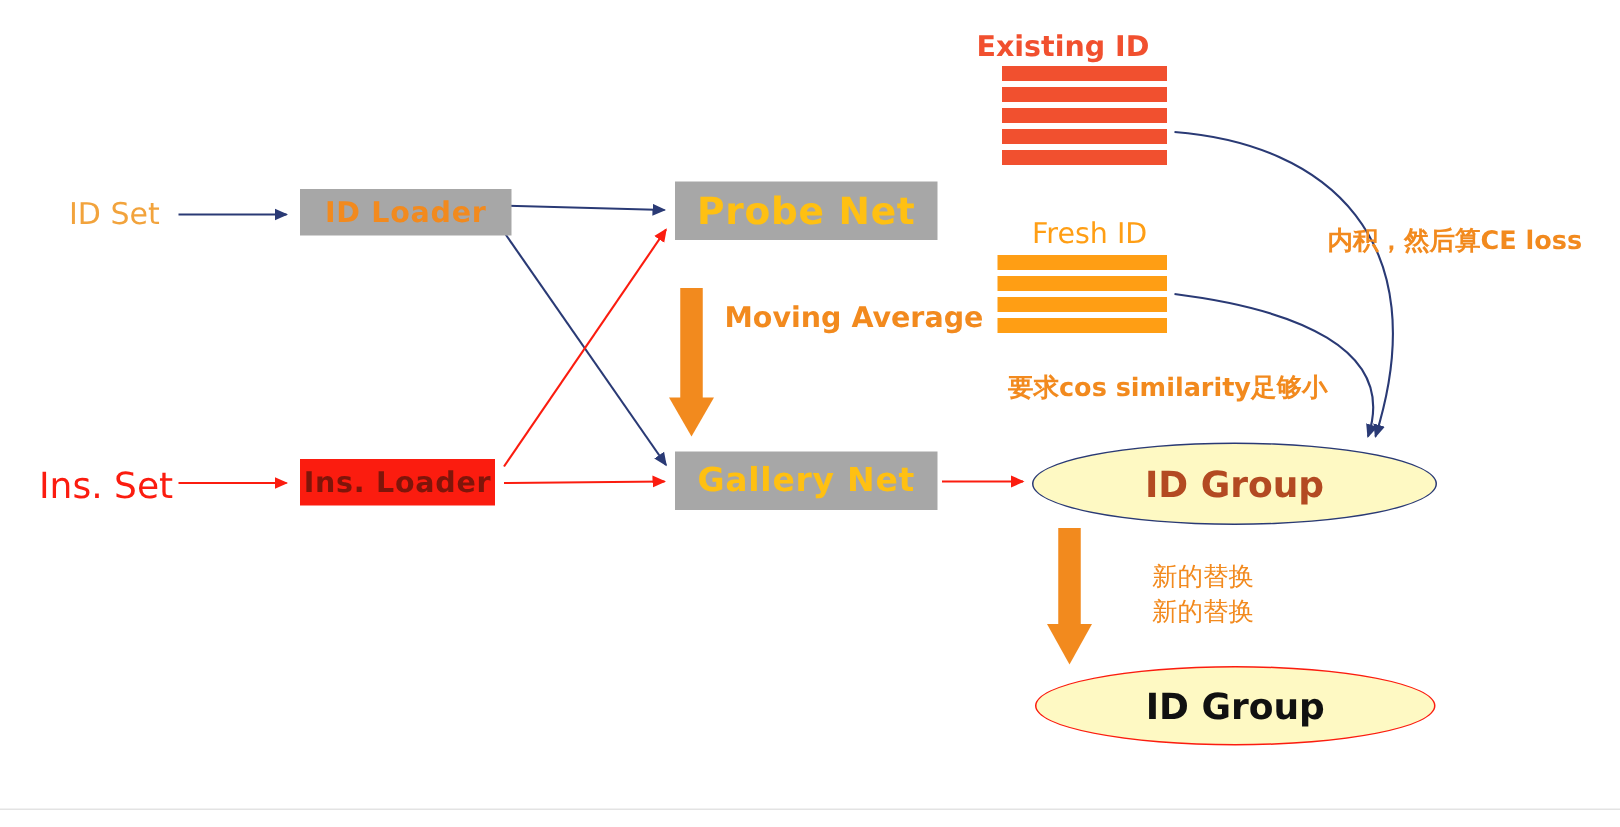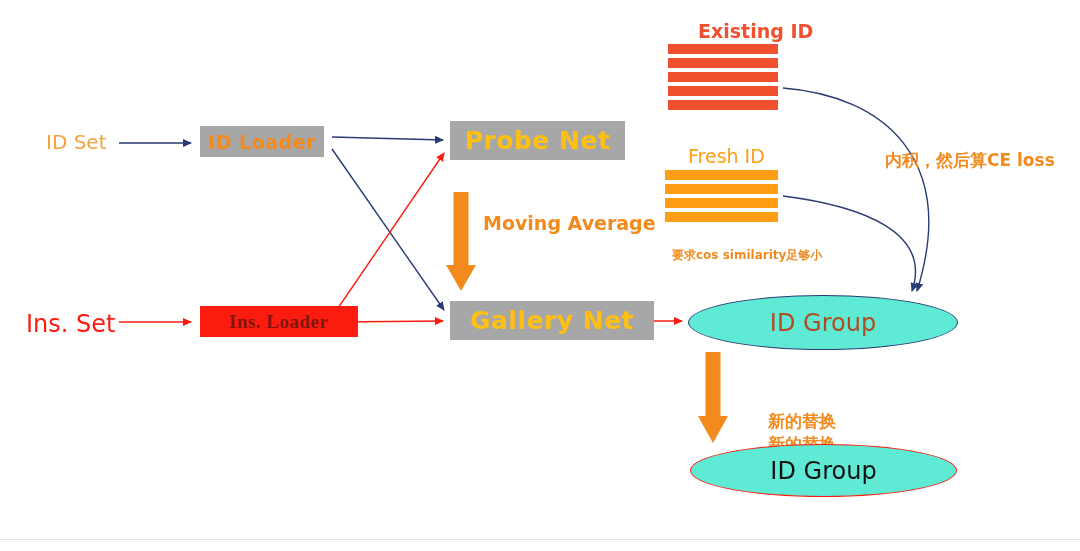--- a/index.html
+++ b/index.html
@@ -8,53 +8,53 @@
   .canvas { position:relative; width:1080px; height:551px; background:#ffffff; overflow:hidden; }
   .layer { position:absolute; left:0; top:0; pointer-events:none; }
 
   .txt { position:absolute; white-space:nowrap; }
   .box { position:absolute; display:flex; align-items:center; justify-content:center;
          font-weight:bold; letter-spacing:0.5px; }
 
   .id-set   { left:46px;  top:130px; font-size:20px; color:var(--gold,#F2A33C); }
   .ins-set  { left:26px;  top:310px; font-size:24px; color:var(--red,#FB1C0F); }
 
-  .id-loader   { left:200px; top:126px; width:124px; height:31px; background:var(--box_gray,#A7A7A7);
+  .id-loader   { left:200px; top:126px; width:141px; height:31px; background:var(--box_gray,#A7A7A7);
                  color:var(--orange,#F28A1E); font-size:19px; }
-  .ins-loader  { left:200px; top:306px; width:158px; height:31px; background:var(--red,#FB1C0F);
-                 color:var(--dark_red,#7E150A); font-size:19px;font-family:Liberation Serif, serif; }
+  .ins-loader  { left:200px; top:306px; width:130px; height:31px; background:var(--red,#FB1C0F);
+                 color:var(--dark_red,#7E150A); font-size:19px; }
   .probe-net   { left:450px; top:121px; width:175px; height:39px; background:var(--box_gray,#A7A7A7);
                  color:var(--box_text_gold,#FFC012); font-size:25px; }
-  .gallery-net { left:450px; top:301px; width:204px; height:39px; background:var(--box_gray,#A7A7A7);
-                 color:var(--box_text_gold,#FFC012); font-size:25px; }
+  .gallery-net { left:450px; top:301px; width:175px; height:39px; background:var(--box_gray,#A7A7A7);
+                 color:var(--box_text_gold,#FFC012); font-size:22px; }
 
-  .moving-average { left:483px; top:212px; font-size:19px; font-weight:bold; color:var(--orange,#F28A1E); }
+  .moving-average { left:483px; top:201px; font-size:19px; font-weight:bold; color:var(--orange,#F28A1E); }
 
-  .existing-id-title { left:698px; top:20px;  font-size:19px; font-weight:bold; color:var(--vermillion,#F1502F); }
+  .existing-id-title { left:651px; top:20px;  font-size:19px; font-weight:bold; color:var(--vermillion,#F1502F); }
   .fresh-id-title    { left:688px; top:145px; font-size:19px; font-weight:normal; color:var(--bar_orange,#FF9E14); }
 
   .stack { position:absolute; display:flex; flex-direction:column; }
   .stack .bar { height:10px; }
   .stack.existing { left:668px; top:44px;  width:110px; gap:4px; }
   .stack.existing .bar { background:var(--vermillion,#F1502F); }
   .stack.fresh    { left:665px; top:170px; width:113px; gap:4px; }
   .stack.fresh .bar { background:var(--bar_orange,#FF9E14); }
 
   .inner-product { left:885px; top:149px; font-size:17px; font-weight:bold; color:var(--orange,#F28A1E); }
-  .cos-sim       { left:672px; top:247px; font-size:12px; font-weight:bold; color:var(--orange,#F28A1E); }
+  .cos-sim       { left:672px; top:247px; font-size:17px; font-weight:bold; color:var(--orange,#F28A1E); }
 
   .ellipse { position:absolute; display:flex; align-items:center; justify-content:center;
-             border-radius:50%; background:#5eead4; font-weight:normal; font-size:24px; }
+             border-radius:50%; background:#fef9c3; font-weight:bold; font-size:24px; }
   .ellipse.top    { left:688px; top:295px; width:270px; height:55px;
                     border:1.5px solid var(--navy,#2A3A75); color:var(--brown,#B34A22); }
   .ellipse.bottom { left:690px; top:444px; width:267px; height:53px;
                     border:1.5px solid var(--red,#FB1C0F); color:var(--black,#111111); }
 
-  .replace-note { left:768px; top:374px; font-size:17px; font-weight:bold;
-                  color:var(--orange,#F28A1E); line-height:1.35;margin-top:36px; }
+  .replace-note { left:768px; top:374px; font-size:17px; font-weight:normal;
+                  color:var(--orange,#F28A1E); line-height:1.35; }
 
   .bottom-rule { position:absolute; left:0; top:539px; width:1080px; height:0;
                  border-top:1px solid #e3e3e3; }
 
   .a-navy { stroke:var(--navy,#2A3A75); stroke-width:1.4; fill:none; marker-end:url(#m-navy); }
   .a-red  { stroke:var(--red,#FB1C0F);  stroke-width:1.4; fill:none; marker-end:url(#m-red); }
   .fat-orange  { stroke:var(--orange,#F28A1E); stroke-width:15; }
   .fill-orange { fill:var(--orange,#F28A1E); }
 </style>
 </head>

